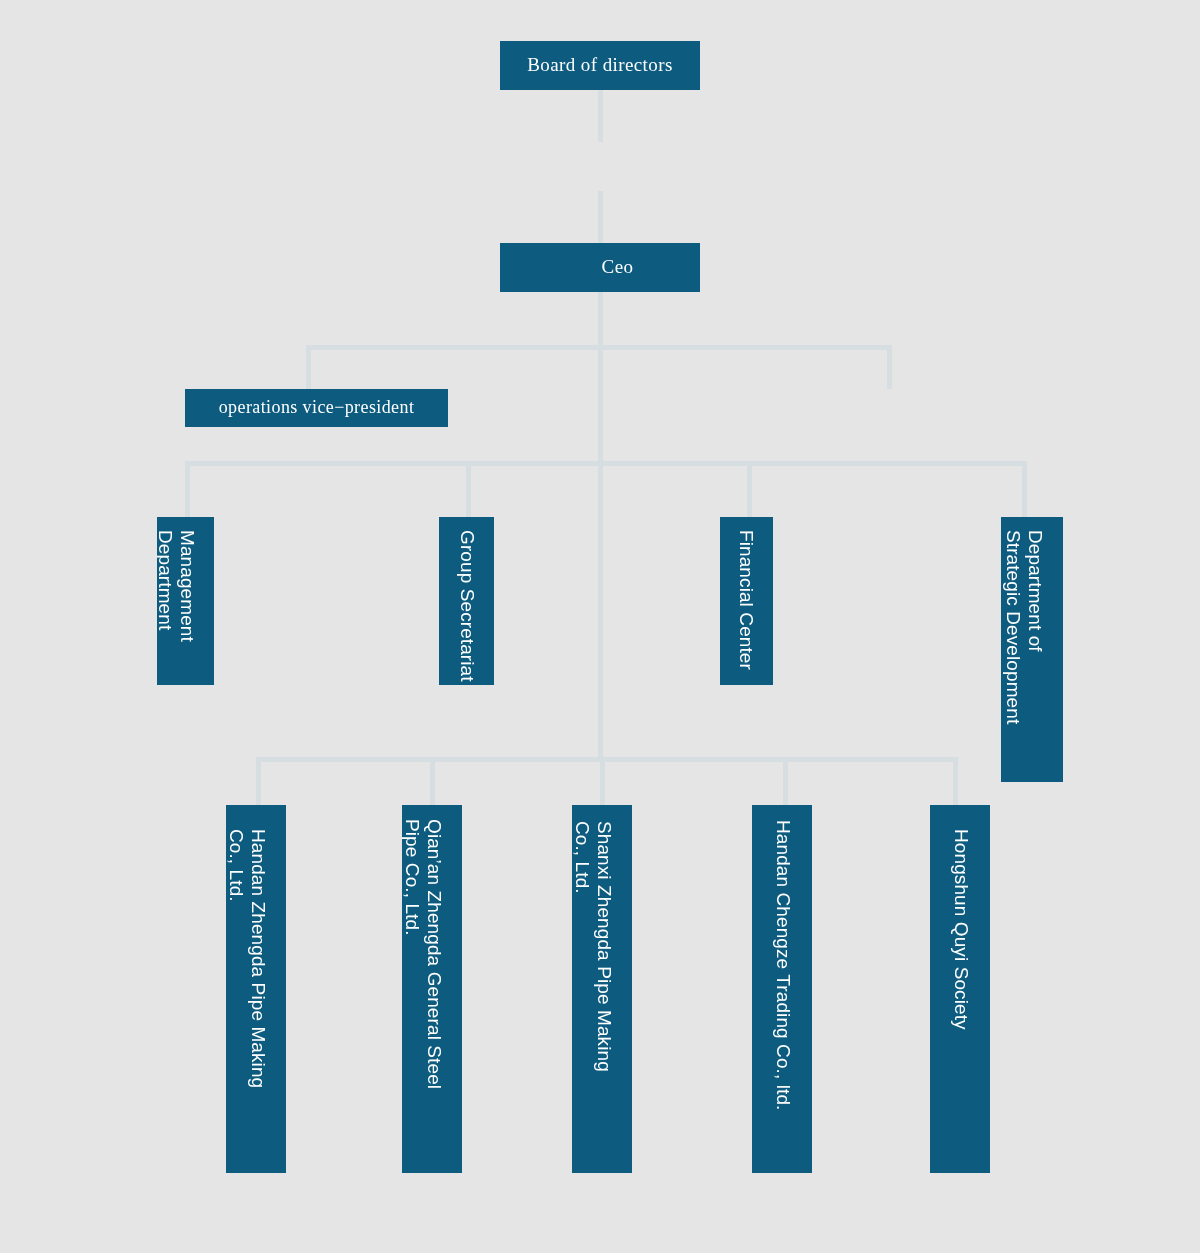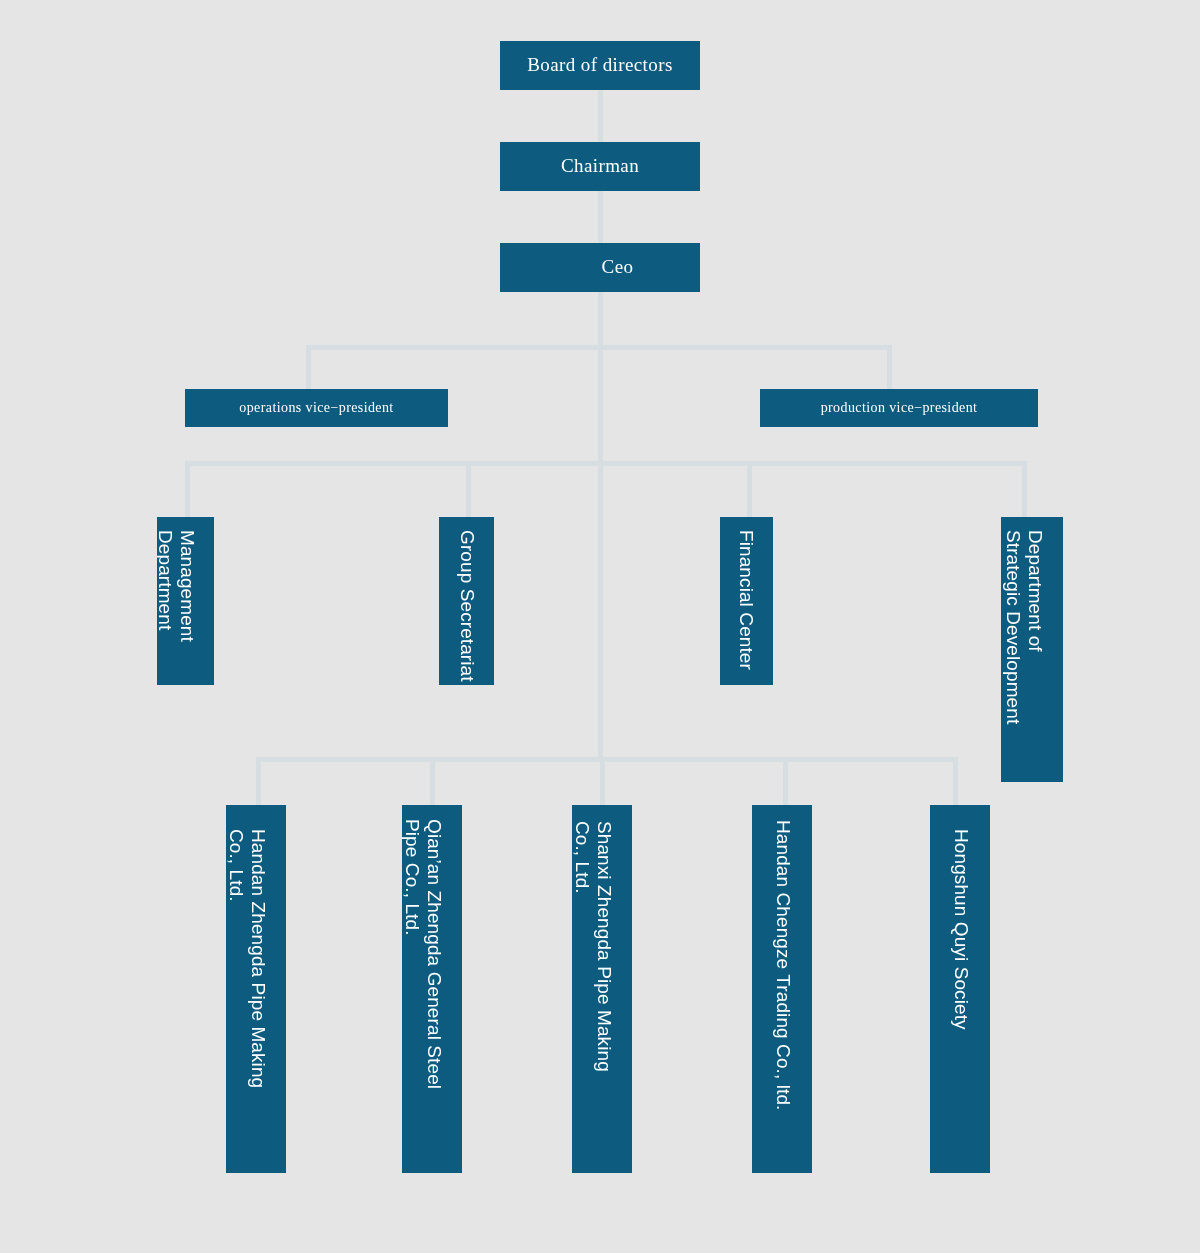--- a/index.html
+++ b/index.html
@@ -39,21 +39,21 @@
   }
   
   .node.horiz {
     font-family: "Liberation Serif", "DejaVu Serif", serif;
     font-size: 19px;
     letter-spacing: 0.4px;
     text-align: center;
     line-height: 1.2;
   }
   .node.horiz.small {
-    font-size: 14px;
+    font-size: 18px;
     text-align: right;
   }
   
   .node.vert {
     font-family: "Liberation Sans", "DejaVu Sans", sans-serif;
     align-items: flex-start;
     justify-content: flex-start;
     padding: 0;
   }
   .node.vert .vtext {
@@ -100,33 +100,27 @@
   <div class="conn v" style="left: 256px; top: 757px; height: 50px; background: rgb(214, 222, 226);"></div>
   <div class="conn v" style="left: 430px; top: 757px; height: 50px; background: rgb(214, 222, 226);"></div>
   <div class="conn v" style="left: 600px; top: 757px; height: 50px; background: rgb(214, 222, 226);"></div>
   <div class="conn v" style="left: 783px; top: 757px; height: 50px; background: rgb(214, 222, 226);"></div>
   <div class="conn v" style="left: 953px; top: 757px; height: 50px; background: rgb(214, 222, 226);"></div>
 
   <div class="node horiz" style="left: 500px; top: 41px; width: 200px; height: 49px; background: rgb(13, 92, 128); color: rgb(255, 255, 255);">
     <span>Board of directors</span>
   </div>
 
-  <div class="node horiz" style="left: 500px; top: 142px; width: 200px; height: 49px; background: rgb(13, 92, 128); color: rgb(255, 255, 255);">
-    <span>Chairman</span>
-  </div>
 
   <div class="node horiz" style="left: 500px; top: 243px; width: 200px; height: 49px; background: rgb(13, 92, 128); color: rgb(255, 255, 255); padding-left: 35px;">
     <span>Ceo</span>
   </div>
 
   <div class="node horiz small" style="left: 185px; top: 389px; width: 263px; height: 38px; background: rgb(13, 92, 128); color: rgb(255, 255, 255);">
     <span>operations vice−president</span>
-  </div>
-  <div class="node horiz small" style="left: 760px; top: 389px; width: 278px; height: 38px; background: rgb(13, 92, 128); color: rgb(255, 255, 255);">
-    <span>production vice−president</span>
   </div>
 
   <div class="node vert" style="left: 157px; top: 517px; width: 57px; height: 168px; background: rgb(13, 92, 128); color: rgb(255, 255, 255);">
     <span class="vtext" style="margin-left:41px; margin-top:13px;">
       <span class="l1">Management</span>
       <span class="l2">Department</span>
     </span>
   </div>
 
   <div class="node vert" style="left: 439px; top: 517px; width: 55px; height: 168px; background: rgb(13, 92, 128); color: rgb(255, 255, 255);">

